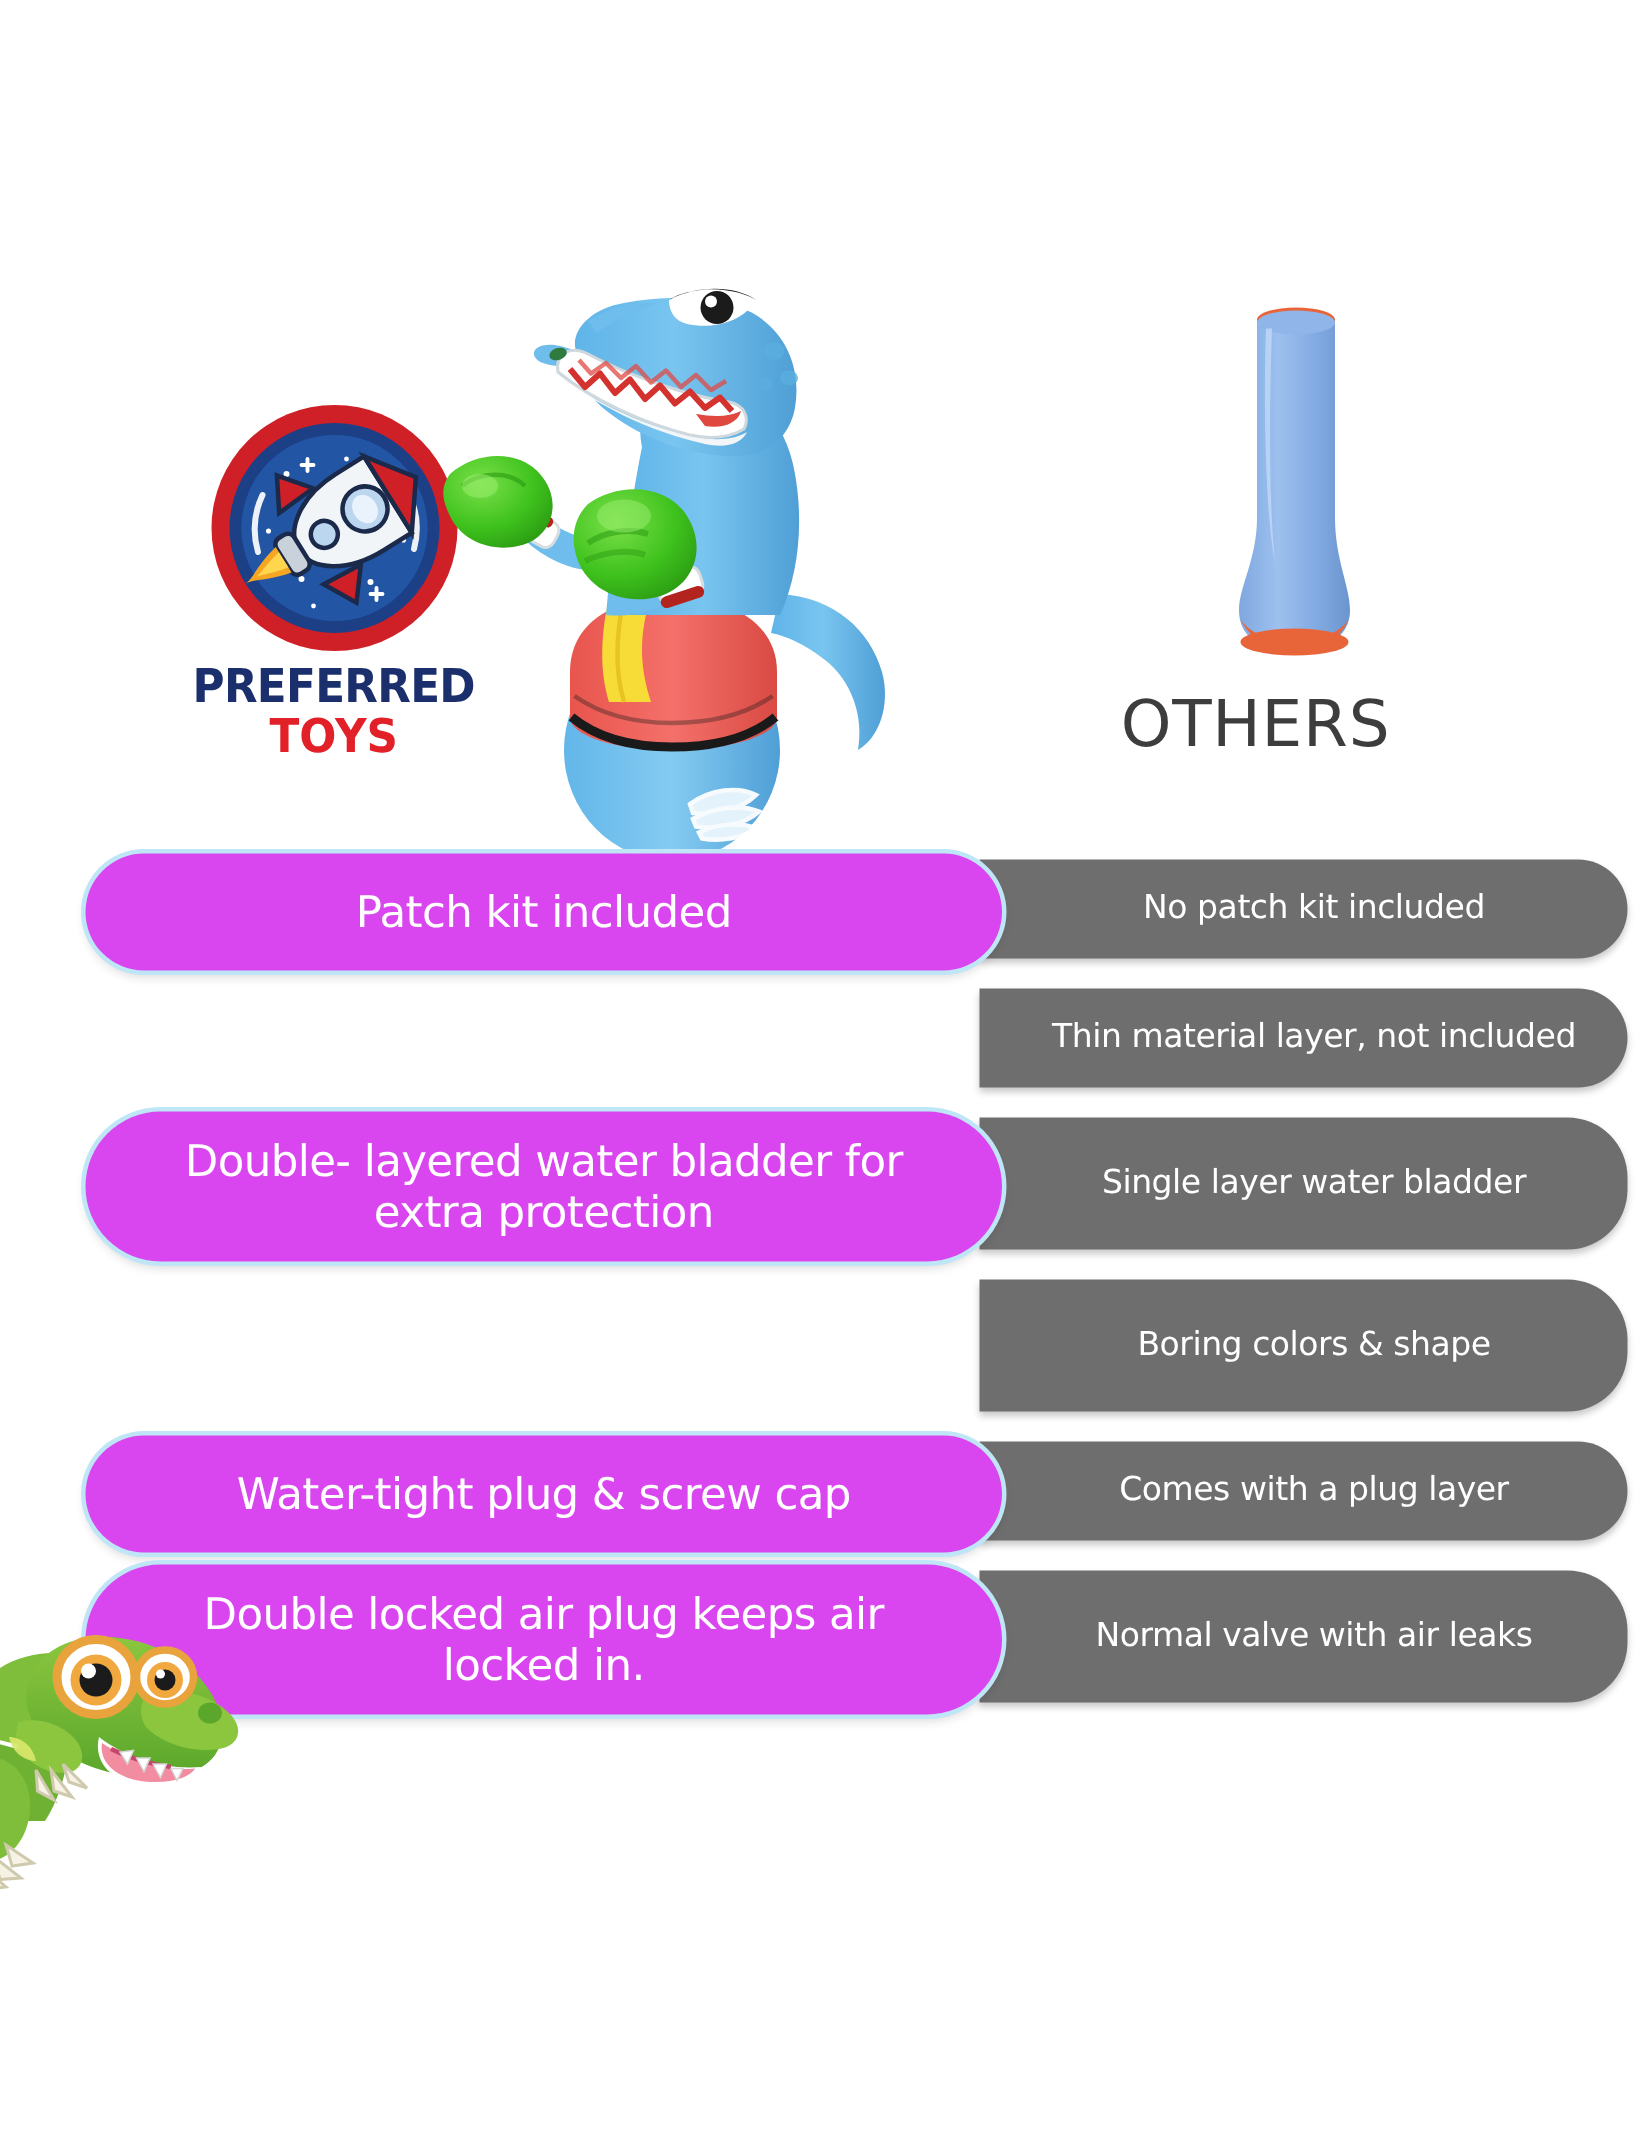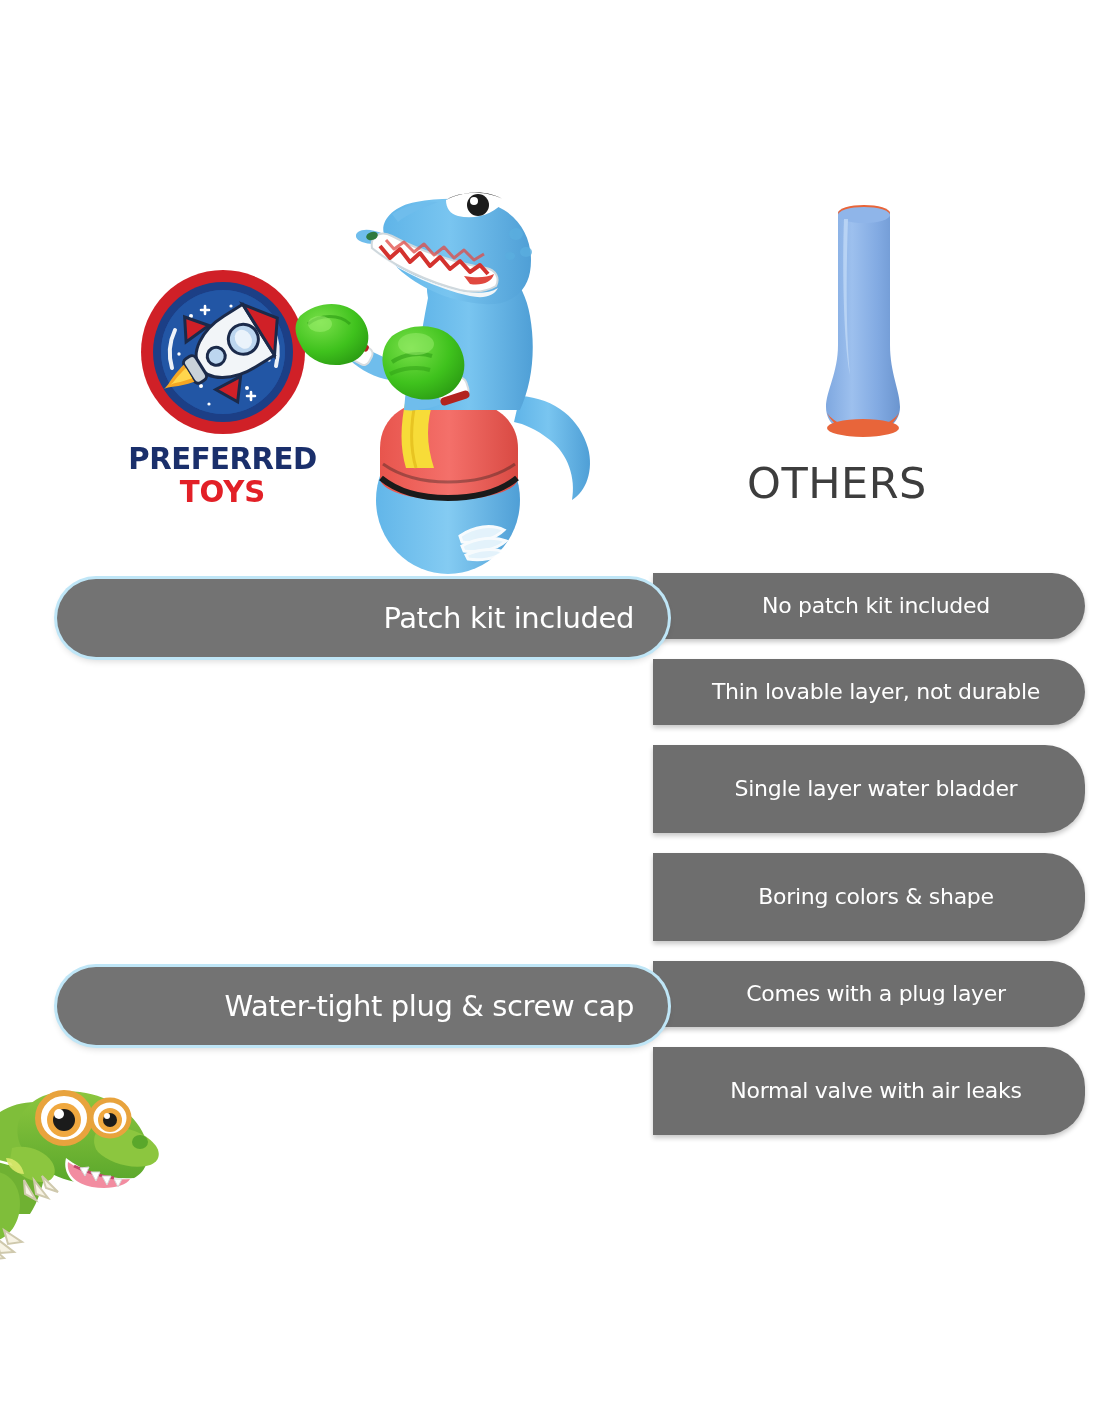--- a/index.html
+++ b/index.html
@@ -122,29 +122,29 @@
     line-height: 1.2;
     text-align: center;
     padding: 0 26px 0 40px;
     letter-spacing: -0.3px;
   }
 
   
   .pill-ours {
     position: absolute;
     left: 57px;
-    top: 12px;
+    top: 2px;
     width: 611px;
     height: 100%;
-    background: #737373;
+    background: #d946ef;
     border-radius: 999px;
     box-shadow: 0 0 0 3px #bfe6f7, 0 4px 7px rgba(0,0,0,0.16);
     display: flex;
     align-items: center;
-    justify-content: flex-end;
+    justify-content: center;
     z-index: 2;
   }
   .pill-ours .txt {
     color: #ffffff;
     font-family: "DejaVu Sans", sans-serif;
     font-size: 29px;
     line-height: 1.18;
     text-align: center;
     padding: 0 34px;
     letter-spacing: -0.4px;
@@ -332,27 +332,30 @@
     <div class="pill-others">
       <span class="txt">No patch kit included</span>
     </div>
     <div class="pill-ours">
       <span class="txt">Patch kit included</span>
     </div>
   </div>
 
   <div class="row">
     <div class="pill-others">
-      <span class="txt">Thin lovable layer, not durable</span>
+      <span class="txt">Thin material layer, not included</span>
     </div>
   </div>
 
   <div class="row tall">
     <div class="pill-others">
       <span class="txt">Single layer water bladder</span>
+    </div>
+    <div class="pill-ours">
+      <span class="txt">Double- layered water bladder for extra protection</span>
     </div>
   </div>
 
   <div class="row tall">
     <div class="pill-others">
       <span class="txt">Boring colors &amp; shape</span>
     </div>
   </div>
 
   <div class="row">
@@ -360,20 +363,23 @@
       <span class="txt">Comes with a plug layer</span>
     </div>
     <div class="pill-ours">
       <span class="txt">Water-tight plug &amp; screw cap</span>
     </div>
   </div>
 
   <div class="row tall">
     <div class="pill-others">
       <span class="txt">Normal valve with air leaks</span>
+    </div>
+    <div class="pill-ours">
+      <span class="txt">Double locked air plug keeps air locked in.</span>
     </div>
   </div>
 </div>
 
 <div id="peek-dino">
   <svg viewBox="0 0 200 200" width="200" height="200">
     <defs>
       <linearGradient id="dinoG" x1="0" y1="0" x2="0" y2="1">
         <stop offset="0%" stop-color="#8cc63f"></stop>
         <stop offset="100%" stop-color="#5aa72b"></stop>

